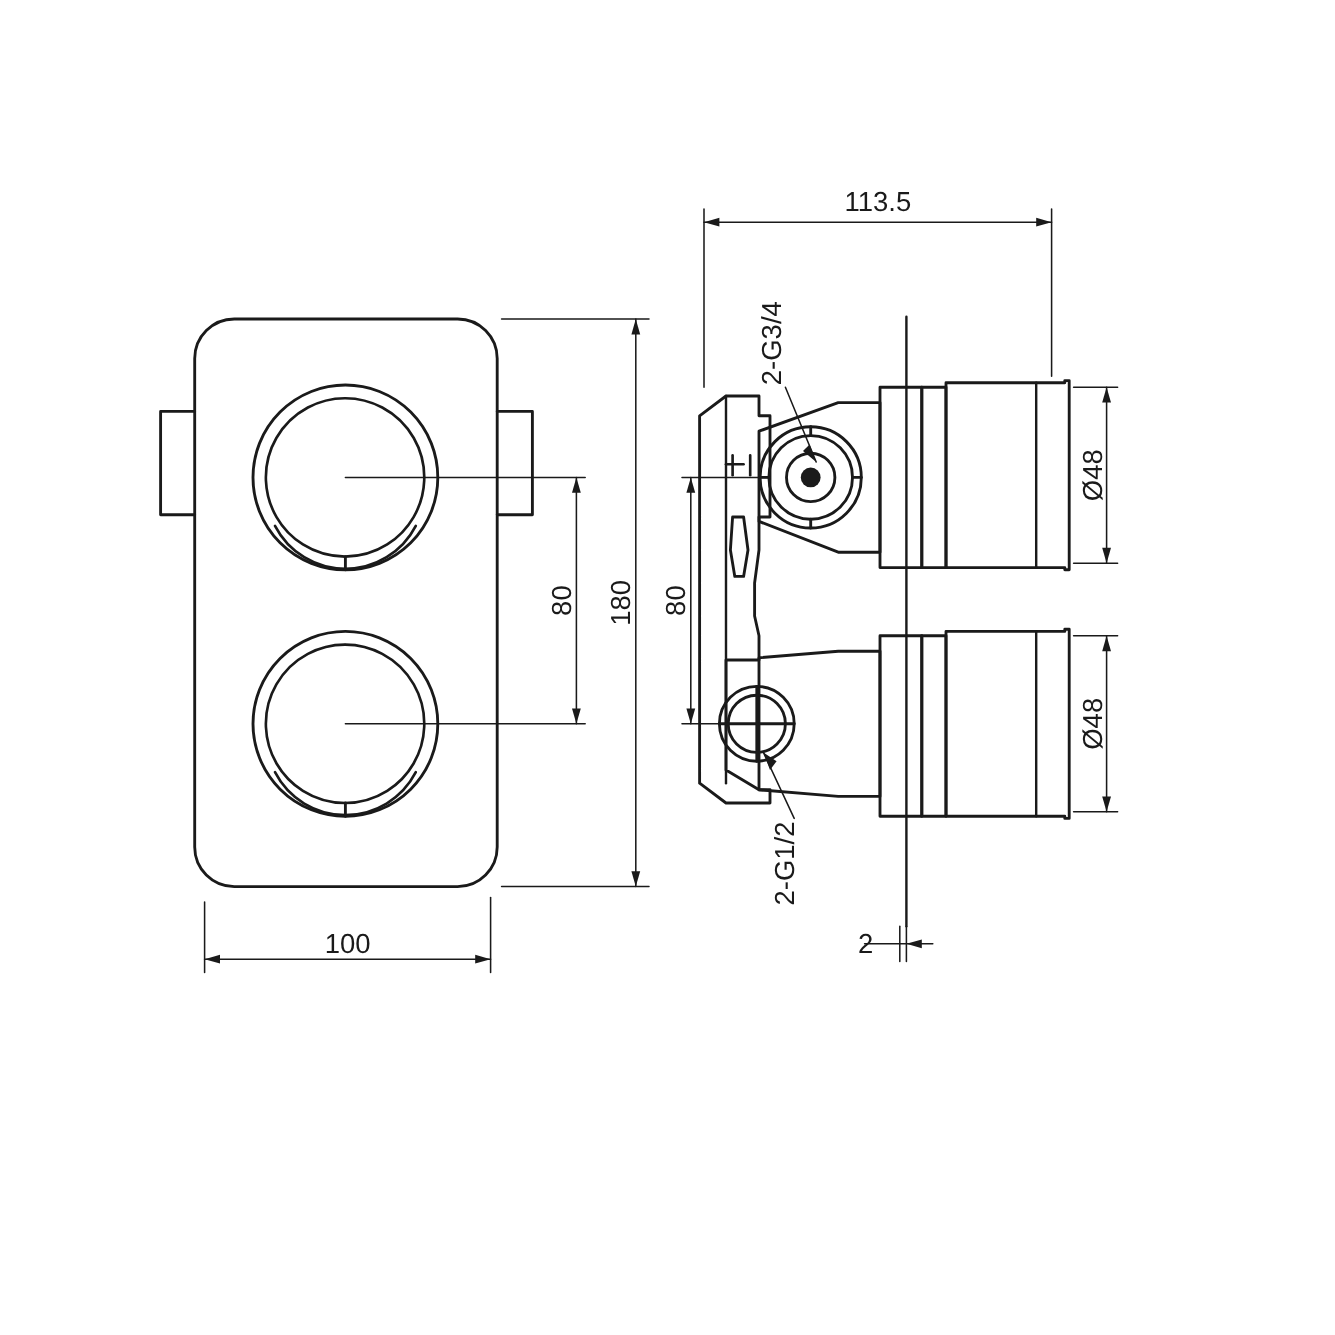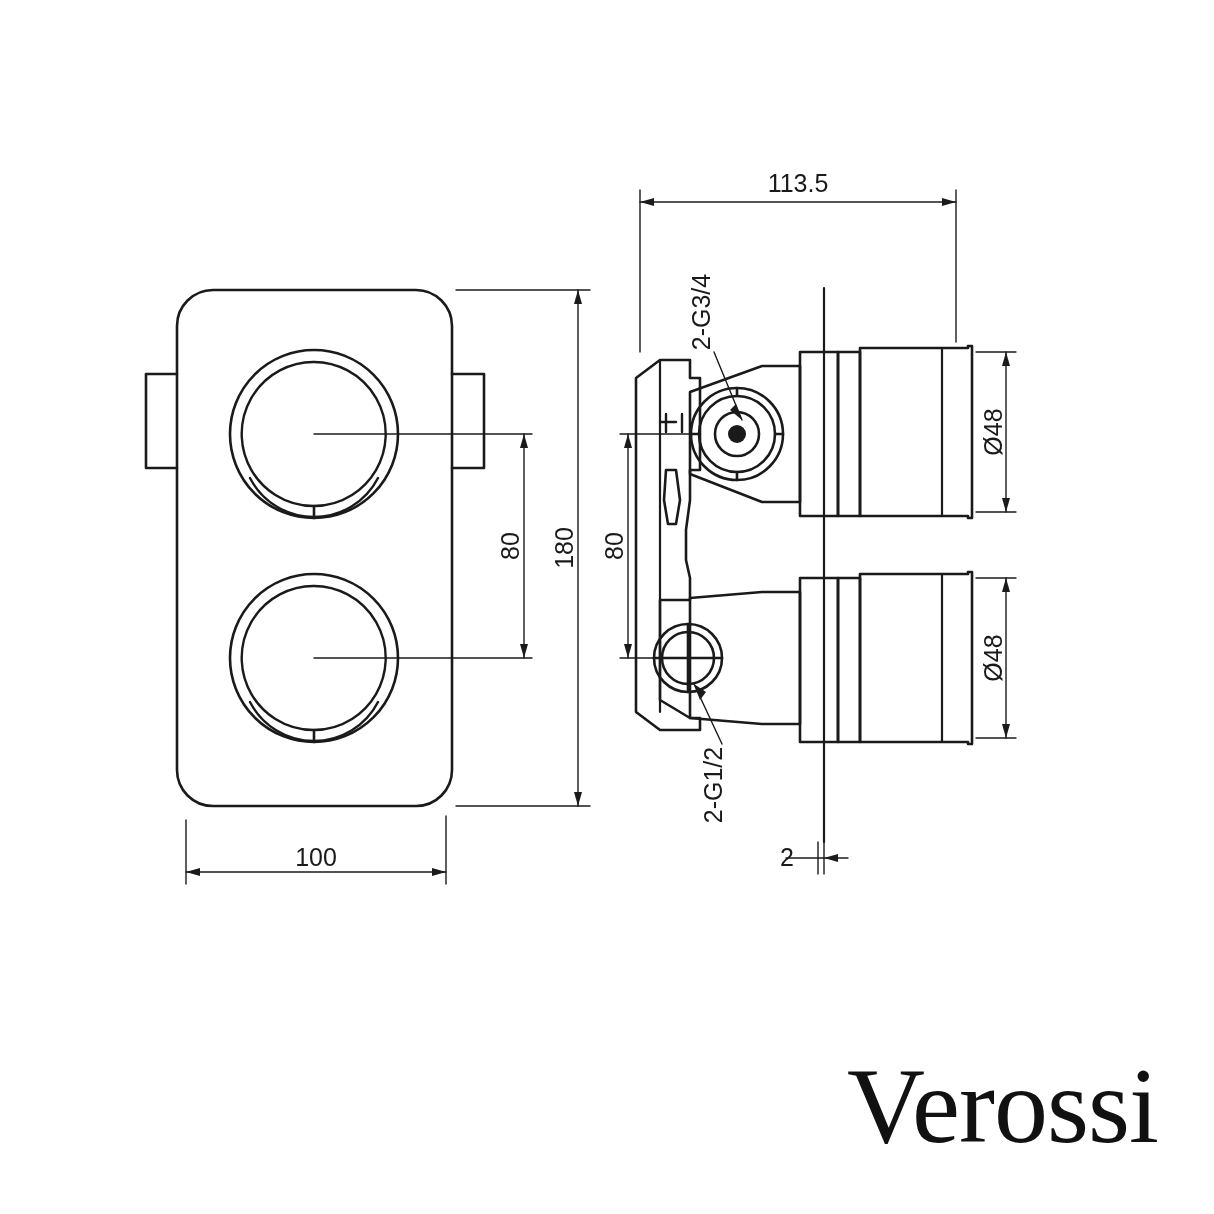--- a/index.html
+++ b/index.html
@@ -214,17 +214,14 @@
       <text class="dim-text" x="1002" y="658" text-anchor="middle" transform="rotate(-90 1002 658)">Ø48</text>
 
       <text class="dim-text" x="787" y="866" text-anchor="middle">2</text>
 
       <text class="dim-text" x="710" y="312" text-anchor="middle" transform="rotate(-90 710 312)">2-G3/4</text>
 
       <text class="dim-text" x="722" y="785" text-anchor="middle" transform="rotate(-90 722 785)">2-G1/2</text>
     </g>
   </svg>
 
-  <div class="brand-wrap">
-    <div class="brand-text">Verossi</div>
-  </div>
 
 </div>
 
 </body></html>

